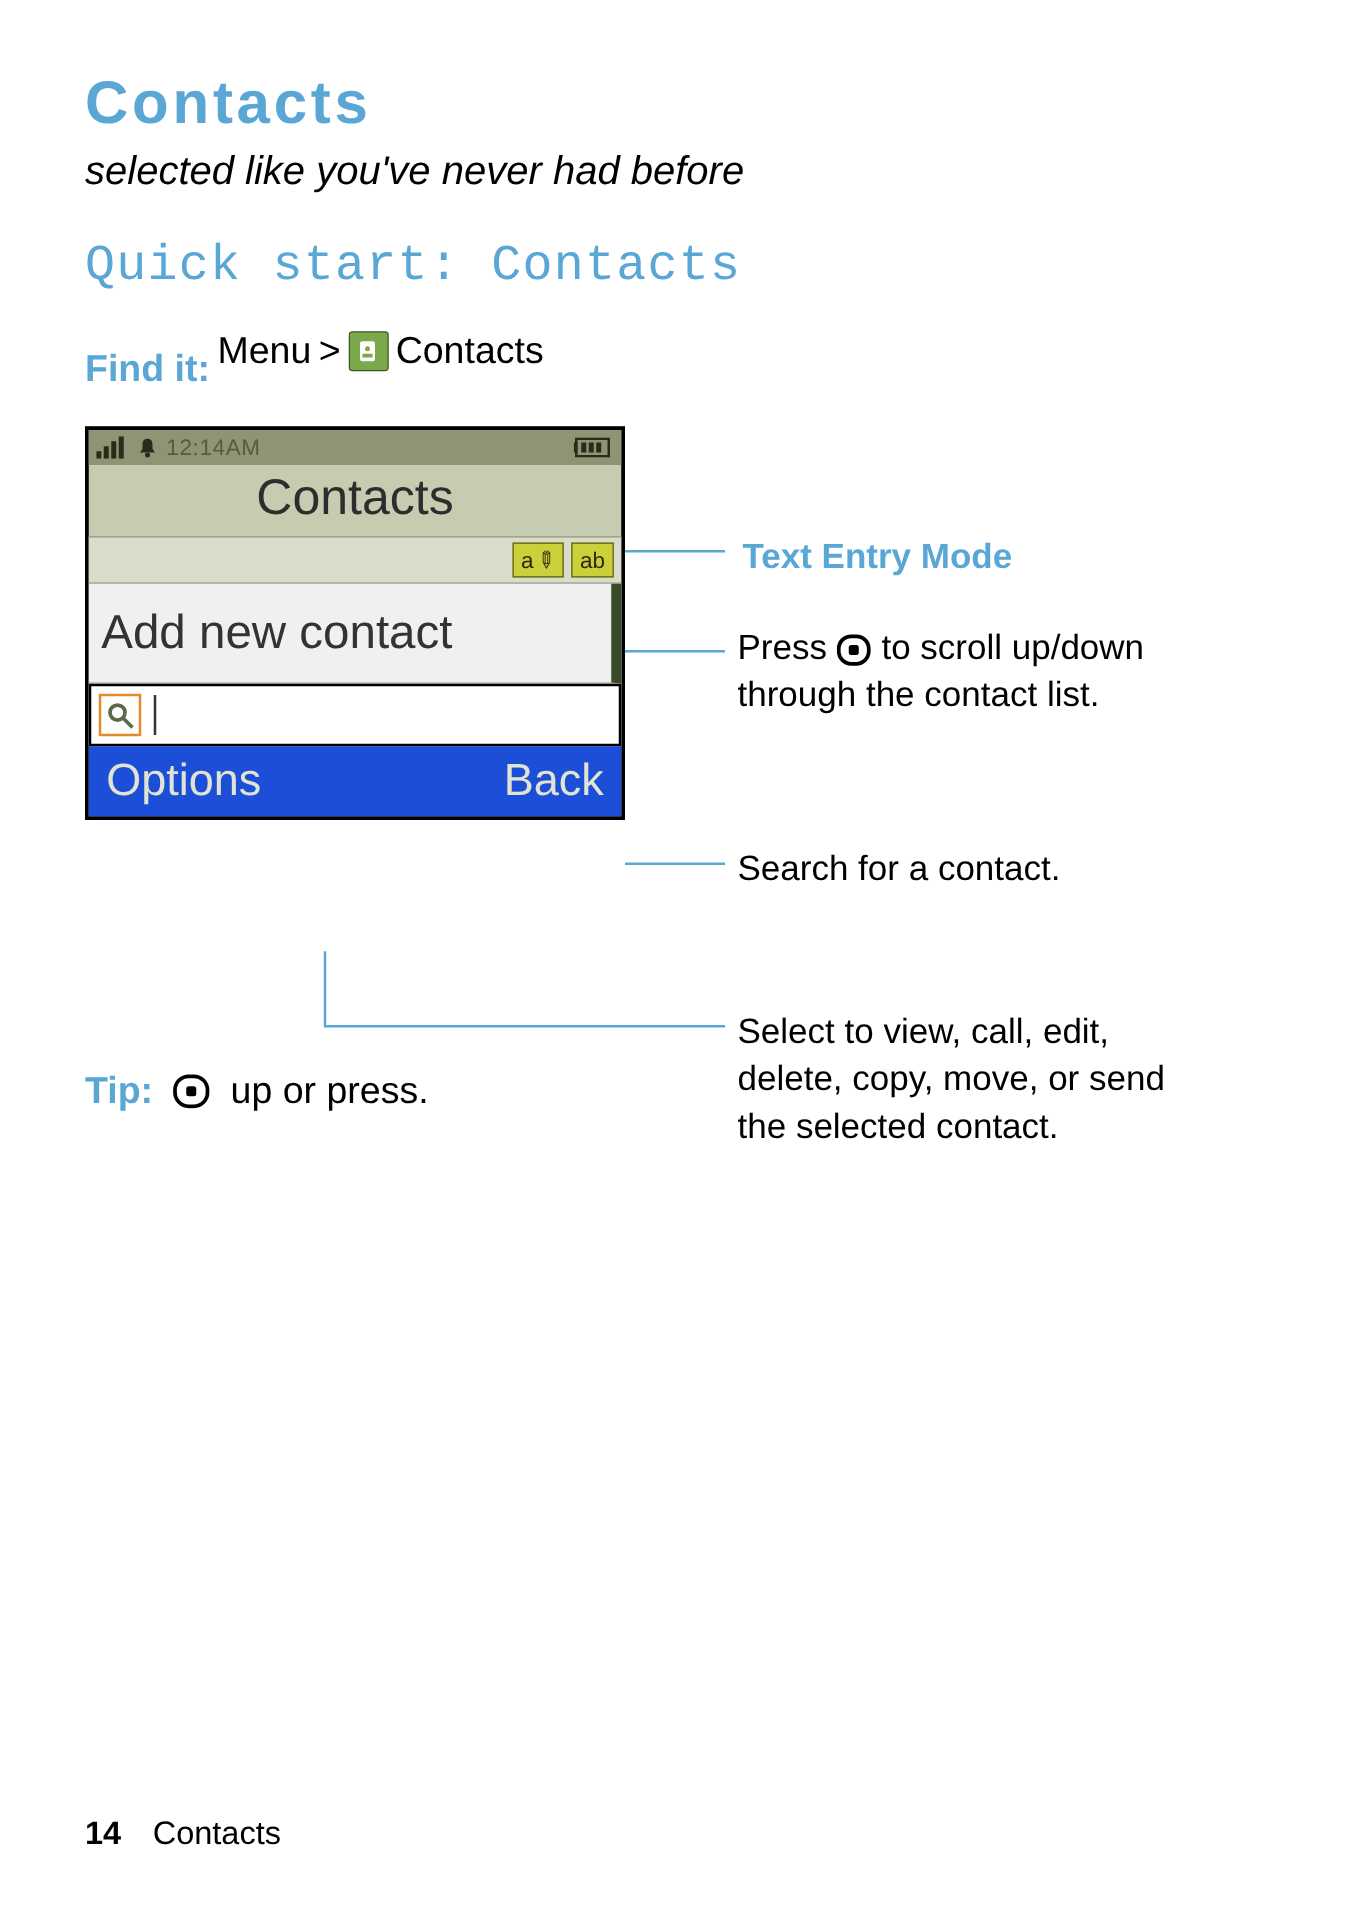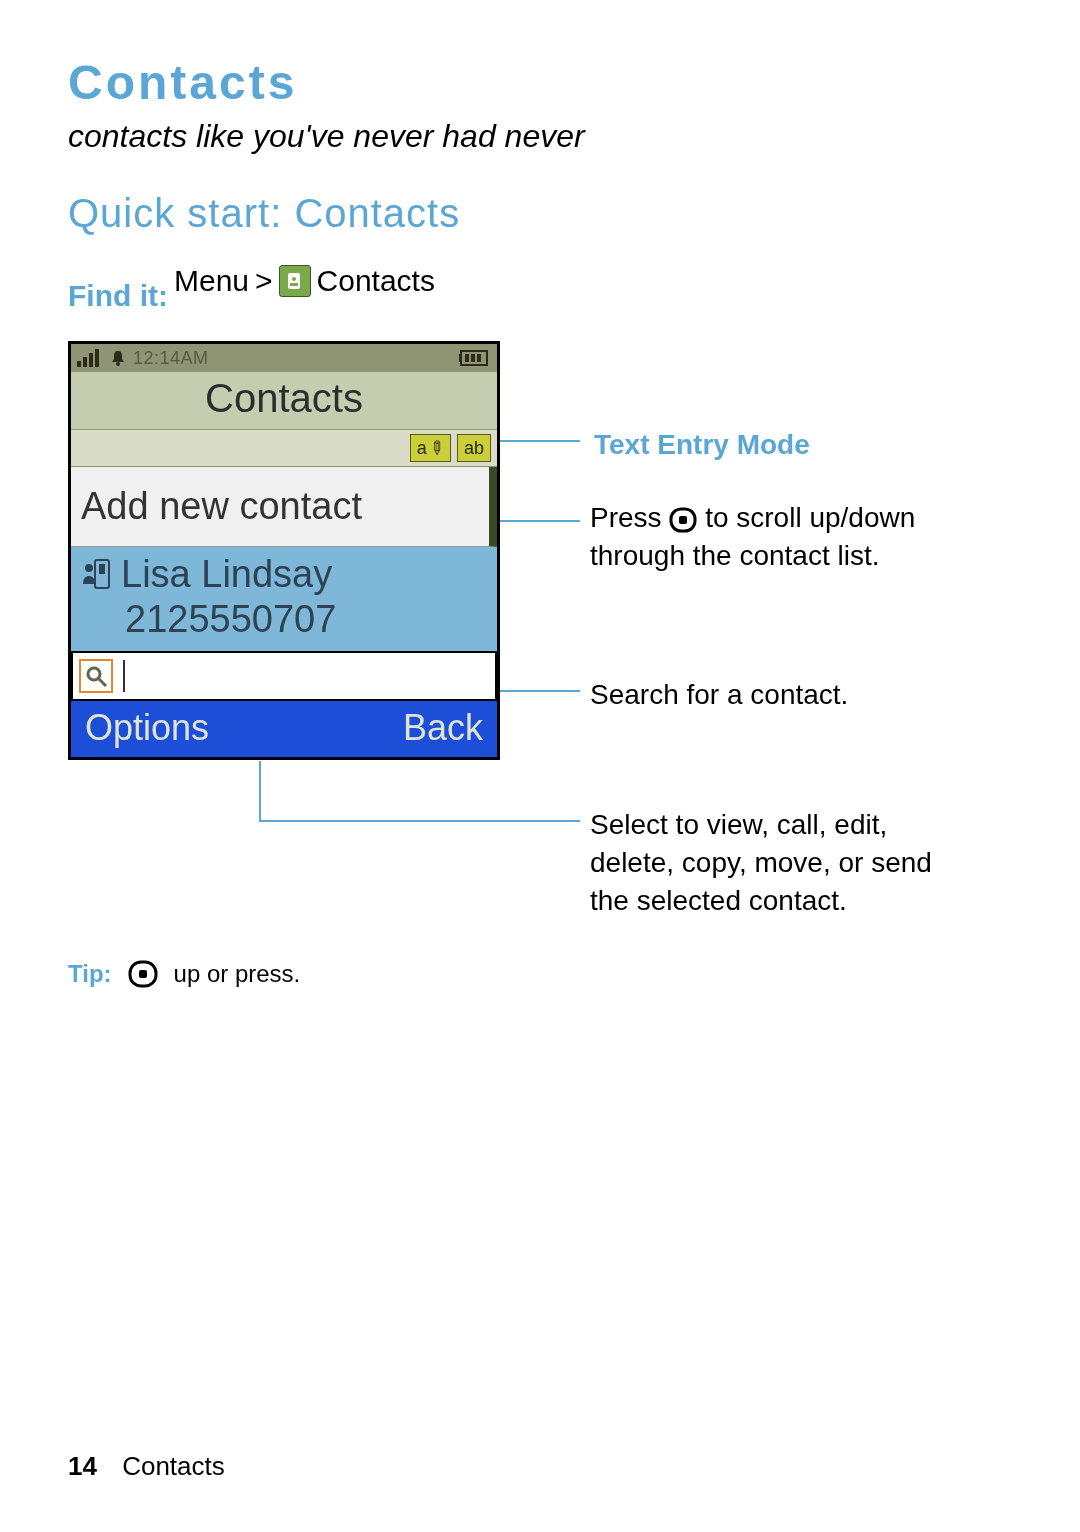--- a/index.html
+++ b/index.html
@@ -23,20 +23,21 @@
     font-style: italic;
     font-size: 32px;
     margin-bottom: 36px;
   }
   .section-heading {
     color: #5aa7d6;
     font-size: 40px;
     font-weight: normal;
     letter-spacing: 1px;
     margin-bottom: 12px;
+    font-family: Liberation Mono, monospace;
   }
   .find-it-line {
     font-size: 30px;
     display: flex;
     align-items: center;
     gap: 6px;
     margin-bottom: 28px;
   }
   .find-it-label { color: #5aa7d6; font-weight: bold; margin-top: 31px; }
   .contacts-app-icon {
@@ -182,21 +183,21 @@
     font-weight: bold;
     color: #5aa7d6;
   }
   .callout .dpad-inline {
     display: inline-flex;
     vertical-align: middle;
   }
   svg.leader { position: absolute; top: 0; left: 0; overflow: visible; pointer-events: none; }
 
   .tip-line {
-    font-size: 24px;
+    font-size: 30px;
     margin-top: 200px;
     display: flex;
     align-items: center;
     gap: 16px;
     flex-wrap: wrap;
   }
   .tip-label { color: #5aa7d6; font-weight: bold; }
   .dpad-inline svg { display:block; }
 
   .footer {
@@ -205,21 +206,21 @@
     left: 68px;
     font-size: 26px;
     color: #000;
   }
   .footer .pg { font-weight: bold; margin-right: 18px; }
 </style>
 </head>
 <body>
 
 <h1 class="main-heading">Contacts</h1>
-<div class="tagline">contacts like you've never had never</div>
+<div class="tagline">selected like you've never had before</div>
 
 <h2 class="section-heading">Quick start: Contacts</h2>
 
 <div class="find-it-line">
   <span class="find-it-label">Find it:</span>
   <span>Menu</span>
   <span>&gt;</span>
   <span class="contacts-app-icon">
     <svg viewBox="0 0 20 20">
         <rect x="3" y="2" width="12" height="16" rx="2" fill="#fff"></rect>
@@ -264,34 +265,20 @@
     <div class="entry-mode-row">
       <div class="entry-chip">
         <span>a</span>
           <span class="pencil">✎</span>
       </div>
       <div class="entry-chip">
         <span>ab</span>
       </div>
     </div>
     <div class="add-row">Add new contact</div>
-    <div class="selected-contact">
-      <div class="contact-name-line">
-        <span class="mobile-icon">
-          <svg width="30" height="34">
-              <rect x="14" y="2" width="14" height="28" rx="2" fill="none" stroke="#2d4252" stroke-width="2"></rect>
-              <rect x="18" y="6" width="6" height="10" fill="#2d4252"></rect>
-              <circle cx="8" cy="10" r="4" fill="#2d4252"></circle>
-              <path d="M2 26c0-6 3-8 6-8s6 2 6 8" fill="#2d4252"></path>
-            </svg>
-        </span>
-        <span>Lisa Lindsay</span>
-      </div>
-      <div class="contact-number">2125550707</div>
-    </div>
     <div class="search-row">
       <div class="search-icon-box">
         <svg width="24" height="24">
             <circle cx="10" cy="10" r="6" fill="none" stroke="#5a6a4a" stroke-width="3"></circle>
             <line x1="15" y1="15" x2="22" y2="22" stroke="#5a6a4a" stroke-width="3"></line>
           </svg>
       </div>
       <div class="search-cursor"></div>
     </div>
     <div class="softkeys">

